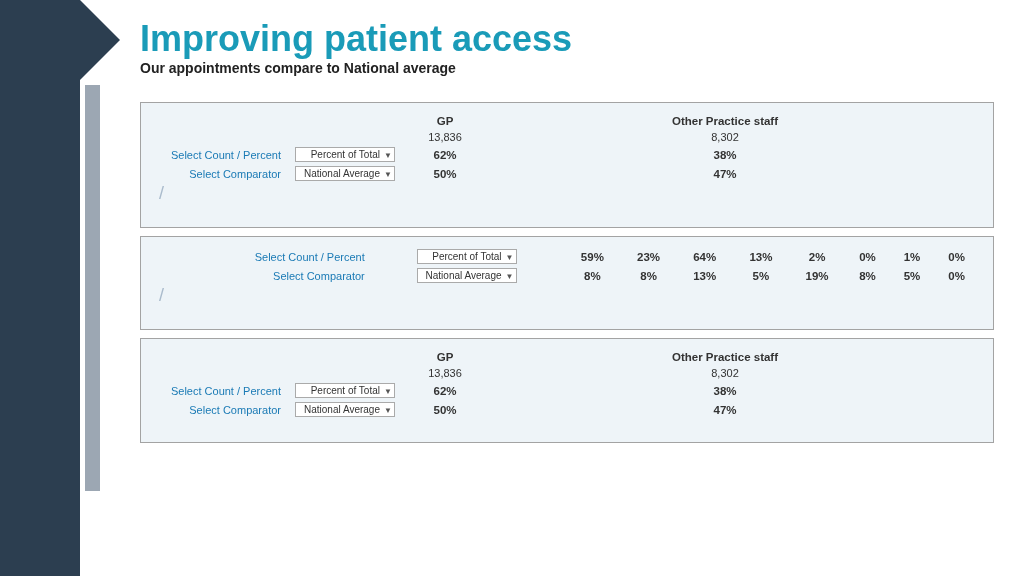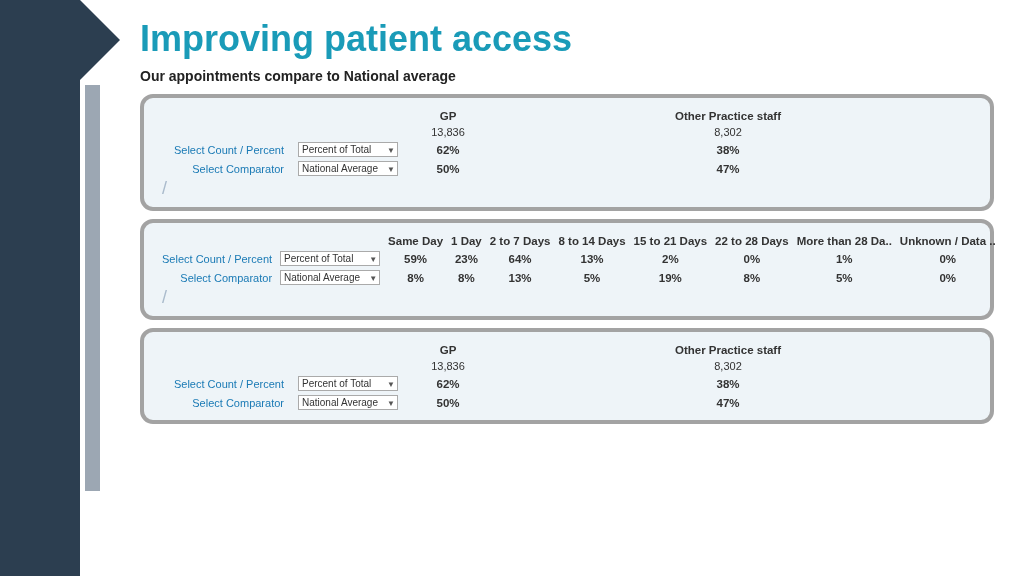--- a/index.html
+++ b/index.html
@@ -25,37 +25,37 @@
     .main-content {
       position: relative;
       z-index: 1;
       padding: 18px 30px 10px 140px;
     }
 
     .page-title {
       font-size: 36px;
       font-weight: bold;
       color: #1a9bb8;
-      margin-bottom: 8px;
+      margin-bottom: 0;
     }
 
     .page-subtitle {
       font-size: 14px;
       font-weight: bold;
       color: #222;
-      margin-bottom: 10px;
+      margin-bottom: 26px;
     }
 
     
     .panel {
       background: #eef4f8;
-      border: 4px solid #a3a3a3;
-      border-radius: 13px;
+      border: 1px solid #a3a3a3;
+      border-radius: 0;
       margin-bottom: 8px;
-      padding: 10px 14px 8px 14px;
+      padding: 10px 14px 23px 14px;
     }
 
     .panel-table {
       width: 100%;
       border-collapse: collapse;
       font-size: 11.5px;
     }
 
     .panel-table th {
       text-align: center;
@@ -92,20 +92,21 @@
     select {
       font-size: 10px;
       padding: 1px 14px 1px 3px;
       border: 1px solid #aaa;
       background: #fff;
       appearance: none;
       -webkit-appearance: none;
       cursor: pointer;
       color: #333;
       min-width: 100px;
+      text-align: right;
     }
 
     .select-arrow {
       position: absolute;
       right: 3px;
       top: 50%;
       transform: translateY(-50%);
       pointer-events: none;
       font-size: 8px;
       color: #555;
@@ -197,32 +198,20 @@
           <td></td>
         </tr>
       </tbody>
     </table>
     <span class="slash-deco">/</span>
   </div>
 
   <div class="panel">
     <table class="panel-table">
       <thead>
-        <tr>
-          <td style="width:130px"></td>
-          <td style="width:110px"></td>
-          <th>Same Day</th>
-          <th>1 Day</th>
-          <th>2 to 7 Days</th>
-          <th>8  to 14 Days</th>
-          <th>15  to 21 Days</th>
-          <th>22  to 28 Days</th>
-          <th>More than 28 Da..</th>
-          <th>Unknown / Data ..</th>
-        </tr>
       </thead>
       <tbody>
         <tr>
           <td class="label-cell">Select Count  / Percent</td>
           <td>
             <div class="select-wrapper">
               <select>
                 <option>Percent of Total</option>
               </select>
               <span class="select-arrow">▼</span>

